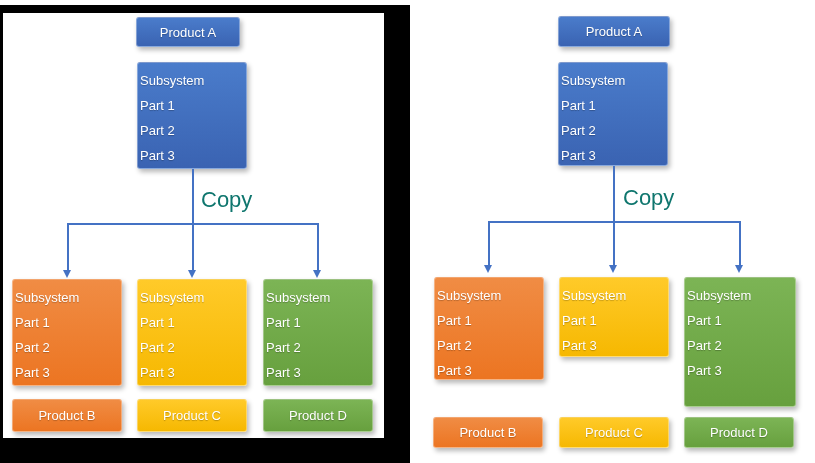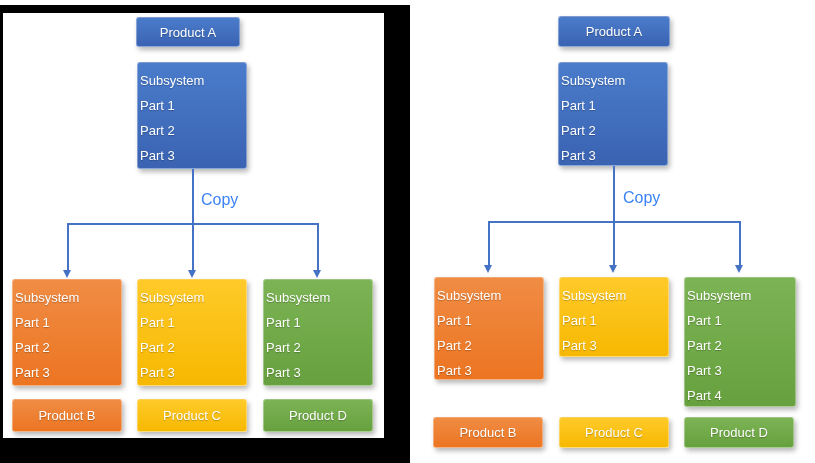--- a/index.html
+++ b/index.html
@@ -30,21 +30,21 @@
   .green {background:linear-gradient(180deg,#7cb455 0%,#67a03e 100%);}
   .line{position:absolute;background:#4472c4;}
   .vline{width:1.5px;}
   .hline{height:1.5px;}
   .arrow{
     position:absolute;width:0;height:0;
     border-left:4.5px solid transparent;border-right:4.5px solid transparent;
     border-top:8.5px solid #4472c4;
   }
   .copy{
-    position:absolute;color:#3b82f6;font-size:16px;line-height:24px;
+    position:absolute;color:#0f766e;font-size:22px;line-height:24px;
   }
 </style>
 </head>
 <body>
 
 <div id="stage">
 
   <div class="frame" style="left:0;top:5px;width:410px;height:458px;border-width:8px 26px 25px 3px;"></div>
 
   <div class="box blue lbl" style="left:136px;top:17px;width:104px;height:30px;">
@@ -127,21 +127,20 @@
   <div class="box yellow sub" style="left:559px;top:277px;width:110px;height:80px;">
     <div class="ln">Subsystem</div>
     <div class="ln">Part 1</div>
     <div class="ln">Part 3</div>
   </div>
   <div class="box green sub" style="left:684px;top:277px;width:112px;height:130px;">
     <div class="ln">Subsystem</div>
     <div class="ln">Part 1</div>
     <div class="ln">Part 2</div>
     <div class="ln">Part 3</div>
-    <div class="ln">Part 4</div>
   </div>
 
   <div class="box orange lbl" style="left:433px;top:417px;width:110px;height:31px;">
     <div class="ln">Product B</div>
   </div>
   <div class="box yellow lbl" style="left:559px;top:417px;width:110px;height:31px;">
     <div class="ln">Product C</div>
   </div>
   <div class="box green lbl" style="left:684px;top:417px;width:110px;height:31px;">
     <div class="ln">Product D</div>

